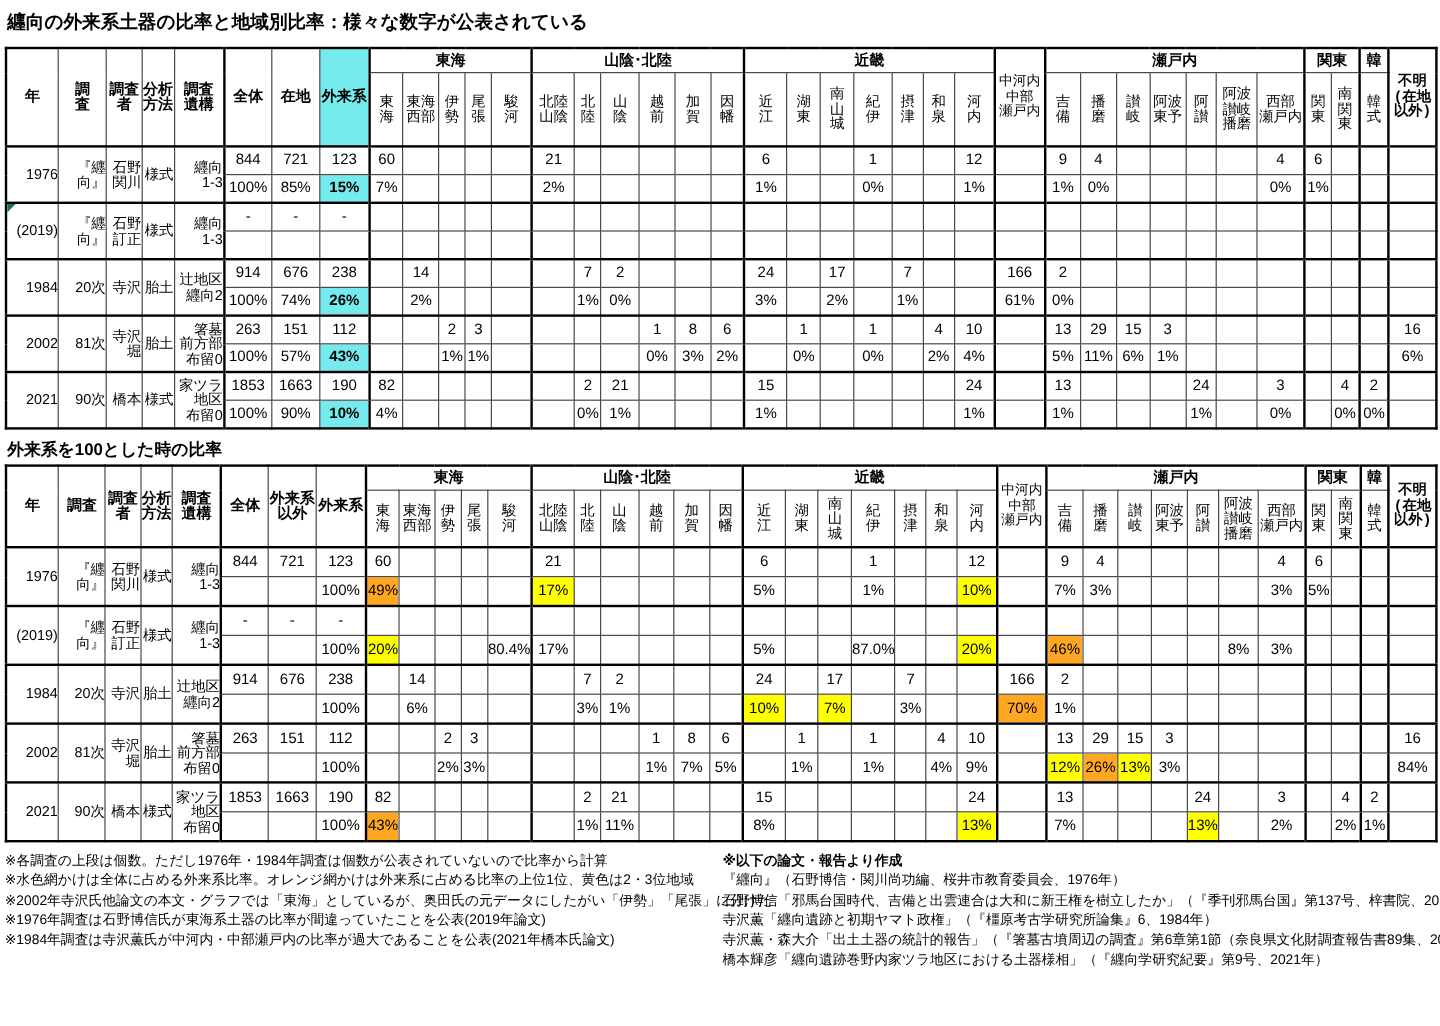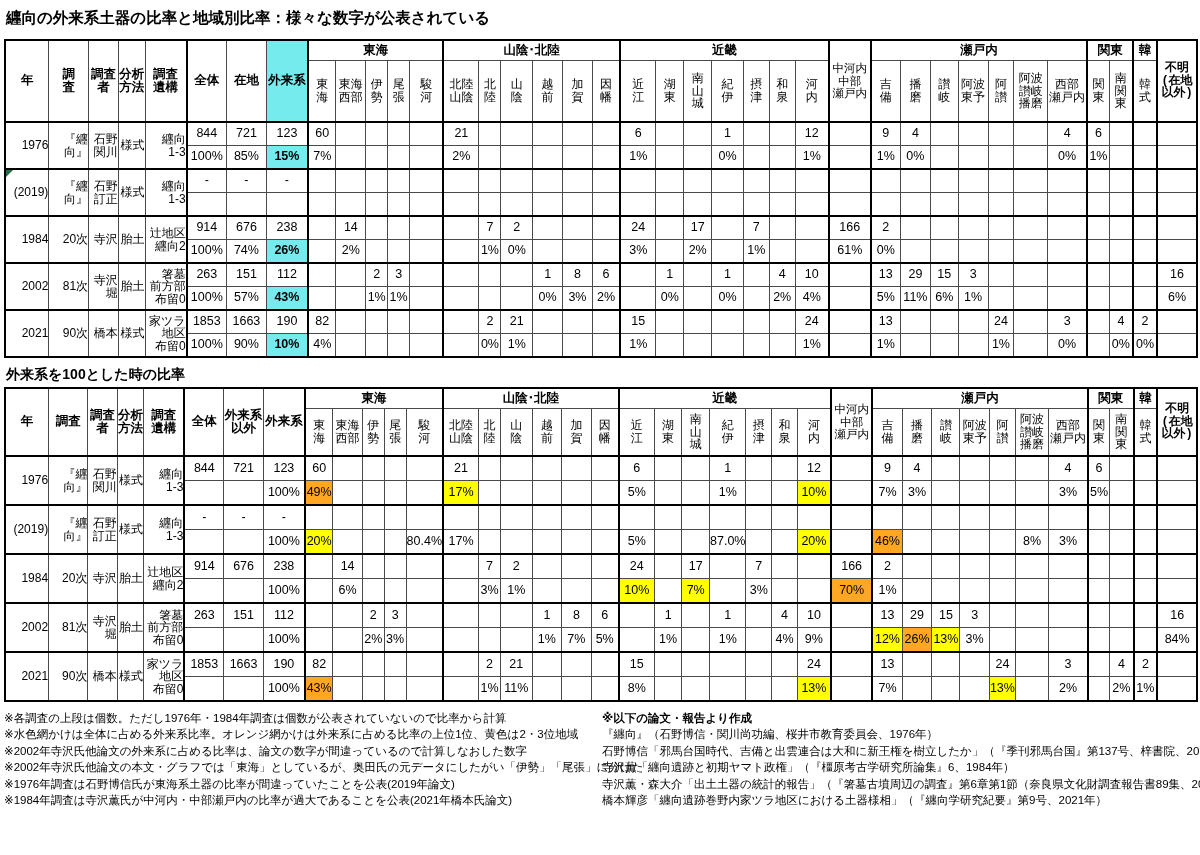--- a/index.html
+++ b/index.html
@@ -1092,21 +1092,20 @@
           <td class="bl">1%</td>
           <td class="bl"></td>
         </tr>
       </tbody>
     </table>
 
   <div class="notes">
     <div class="notes-left">
         <div class="note-line">※各調査の上段は個数。ただし1976年・1984年調査は個数が公表されていないので比率から計算</div>
         <div class="note-line">※水色網かけは全体に占める外来系比率。オレンジ網かけは外来系に占める比率の上位1位、黄色は2・3位地域</div>
-        <div class="note-line">※2002年寺沢氏他論文の外来系に占める比率は、論文の数字が間違っているので計算しなおした数字</div>
         <div class="note-line">※2002年寺沢氏他論文の本文・グラフでは「東海」としているが、奥田氏の元データにしたがい「伊勢」「尾張」に分けた</div>
         <div class="note-line">※1976年調査は石野博信氏が東海系土器の比率が間違っていたことを公表(2019年論文)</div>
         <div class="note-line">※1984年調査は寺沢薫氏が中河内・中部瀬戸内の比率が過大であることを公表(2021年橋本氏論文)</div>
       </div>
     <div class="notes-right">
       <div class="notes-title">※以下の論文・報告より作成</div>
       <div>
           <div class="note-line">『纒向』（石野博信・関川尚功編、桜井市教育委員会、1976年）</div>
           <div class="note-line">石野博信「邪馬台国時代、吉備と出雲連合は大和に新王権を樹立したか」（『季刊邪馬台国』第137号、梓書院、2019年）</div>
           <div class="note-line">寺沢薫「纒向遺跡と初期ヤマト政権」（『橿原考古学研究所論集』6、1984年）</div>

